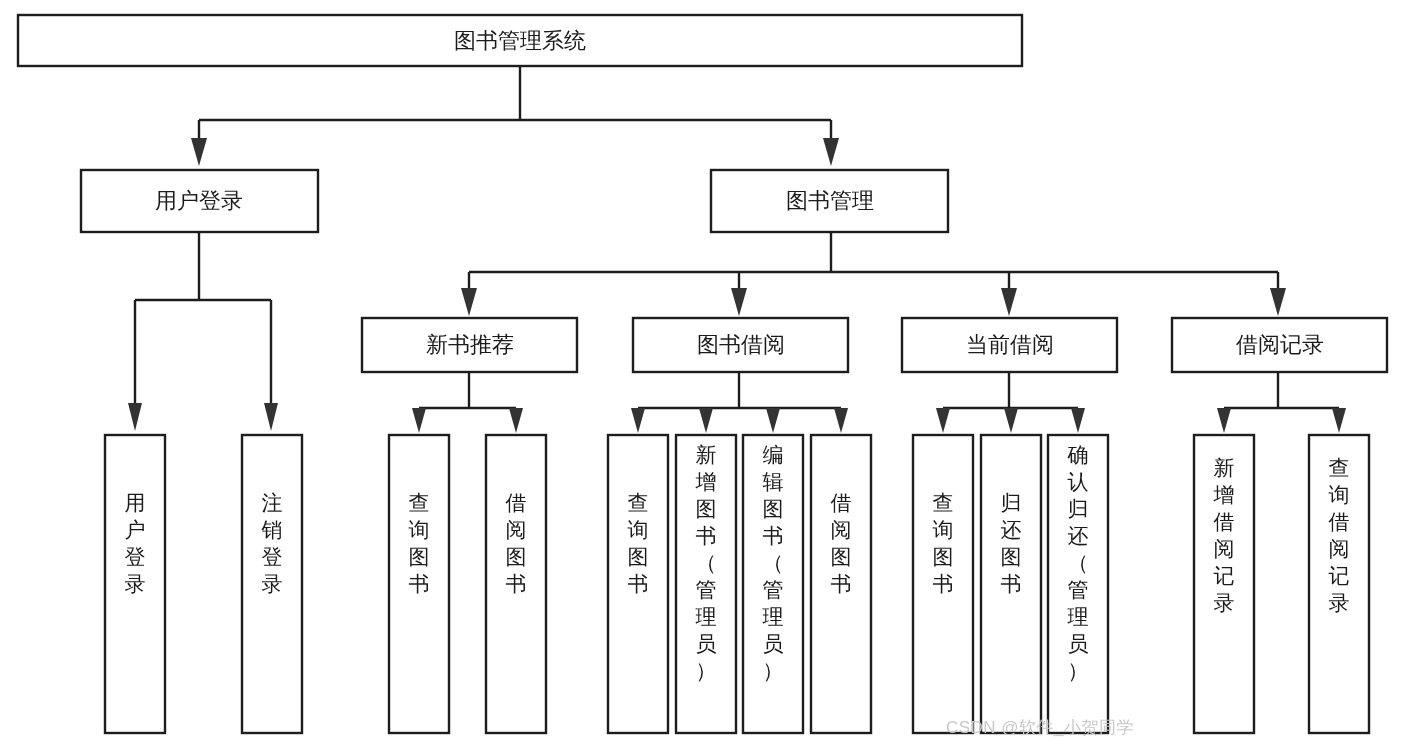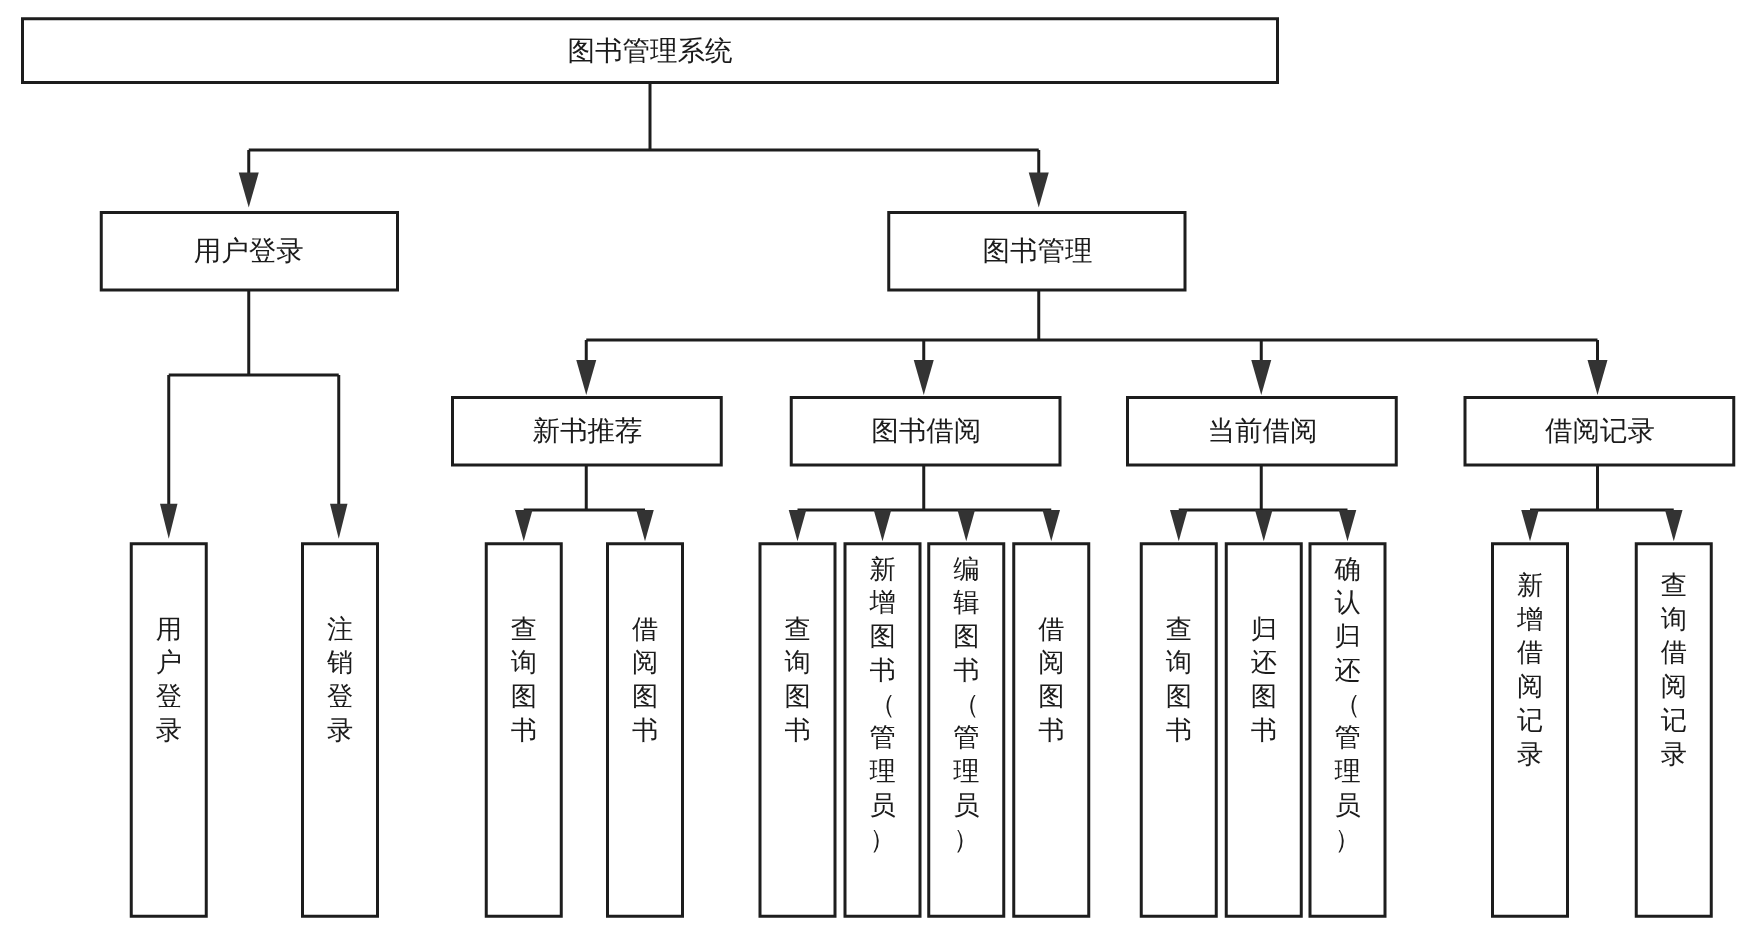--- a/index.html
+++ b/index.html
@@ -225,14 +225,15 @@
       <rect class="node-box" x="1194" y="435" width="60" height="298"></rect>
       <text class="node-label-v" x="1224" y="475"><tspan x="1224" dy="0">新</tspan><tspan x="1224" dy="27">增</tspan><tspan x="1224" dy="27">借</tspan><tspan x="1224" dy="27">阅</tspan><tspan x="1224" dy="27">记</tspan><tspan x="1224" dy="27">录</tspan></text>
     </g>
     <g>
       <rect class="node-box" x="1309" y="435" width="60" height="298"></rect>
       <text class="node-label-v" x="1339" y="475"><tspan x="1339" dy="0">查</tspan><tspan x="1339" dy="27">询</tspan><tspan x="1339" dy="27">借</tspan><tspan x="1339" dy="27">阅</tspan><tspan x="1339" dy="27">记</tspan><tspan x="1339" dy="27">录</tspan></text>
     </g>
 
   </svg>
 
+  <div class="watermark">CSDN @软件_小贺同学</div>
 
 </div>
 
 </body></html>

